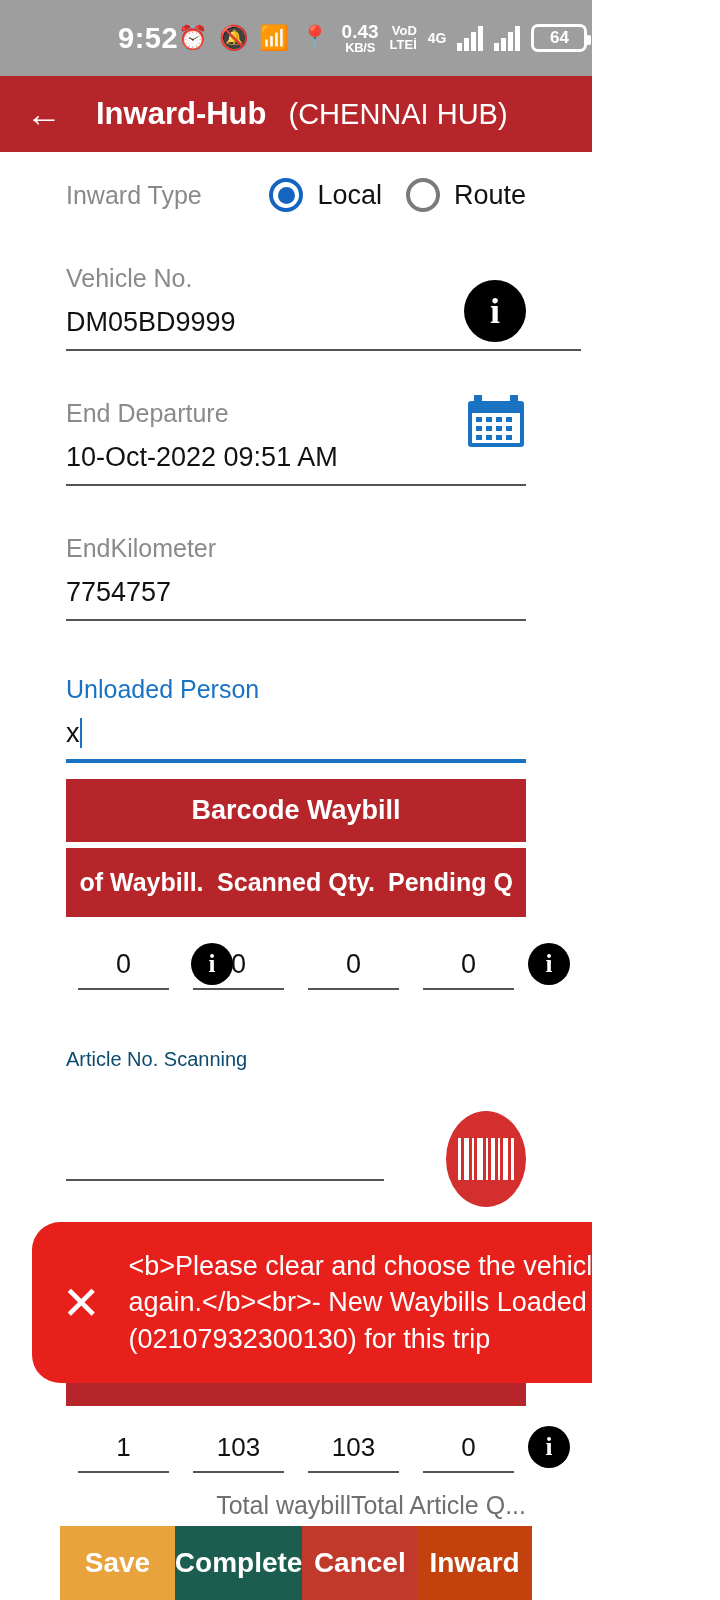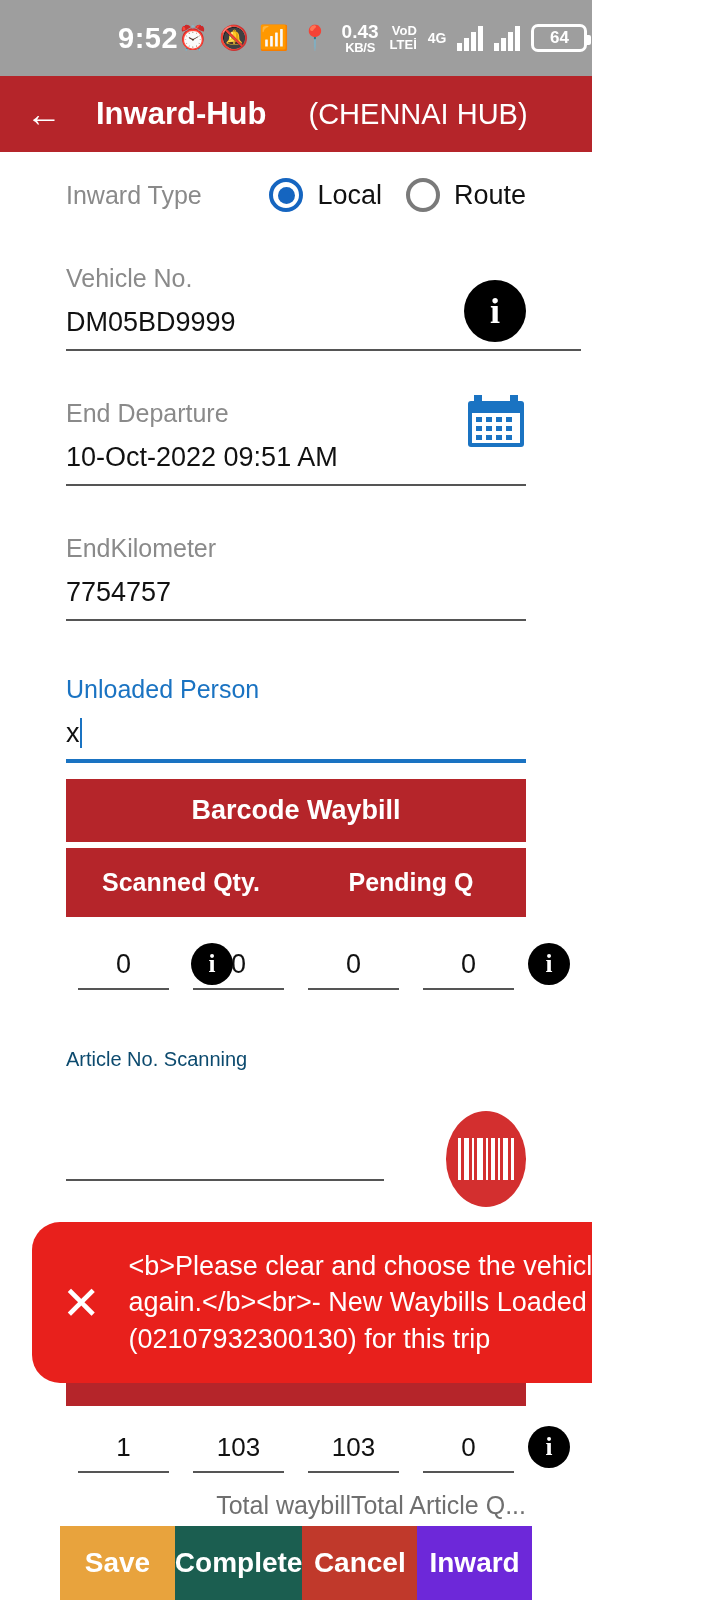--- a/index.html
+++ b/index.html
@@ -70,21 +70,21 @@
   .app-bar {
     height: 76px;
     background: #b5252a;
     display: flex;
     align-items: center;
     padding: 0 26px;
     color: #ffffff;
   }
   .back-arrow { font-size: 36px; line-height: 1; margin-right: 34px; }
   .app-title { font-size: 31px; font-weight: bold; }
-  .app-sub { font-size: 29px; margin-left: 42px; }
+  .app-sub { font-size: 29px; margin-left: 22px; }
 
   
   .content { padding: 0 66px; }
 
   .row-inline {
     display: flex;
     align-items: center;
     height: 86px;
   }
   .label-grey {
@@ -249,21 +249,21 @@
   .btn {
     flex: 1;
     color: #fff;
     font-size: 28px;
     font-weight: bold;
     display: flex; align-items: center; justify-content: center;
   }
   .btn.save { background: #e8a33d; }
   .btn.complete { background: #1b5e50; }
   .btn.cancel { background: #c0392b; }
-  .btn.inward { background: #6d28d9; }
+  .btn.inward { background: #c2410c; }
 </style>
 </head>
 <body>
 
 <div class="phone">
 
   <div class="status-bar">
     <div class="status-time">9:52</div>
     <div class="status-right">
       <span class="sicon">⏰</span>
@@ -359,20 +359,21 @@
       <span class="fvalue">7754757</span>
     </div>
 
     <div class="field" style="margin-top:34px;">
       <span class="flabel blue">Unloaded Person</span>
       <span class="fvalue focus"><span>x</span><span class="caret"></span></span>
     </div>
 
     <div class="sec-head">Barcode Waybill</div>
     <div class="tbl-head">
+      <span>of Waybill.</span>
       <span>Scanned Qty.</span>
       <span>Pending Q</span>
     </div>
     <div class="tbl-row">
       <span class="cell">0</span>
       <span class="dot-sm" style="left:125px; top:-6px;">i</span>
       <span class="cell">0</span>
       <span class="cell">0</span>
       <span class="cell">0</span>
       <span class="dot-sm" style="right:-44px; top:-6px;">i</span>

